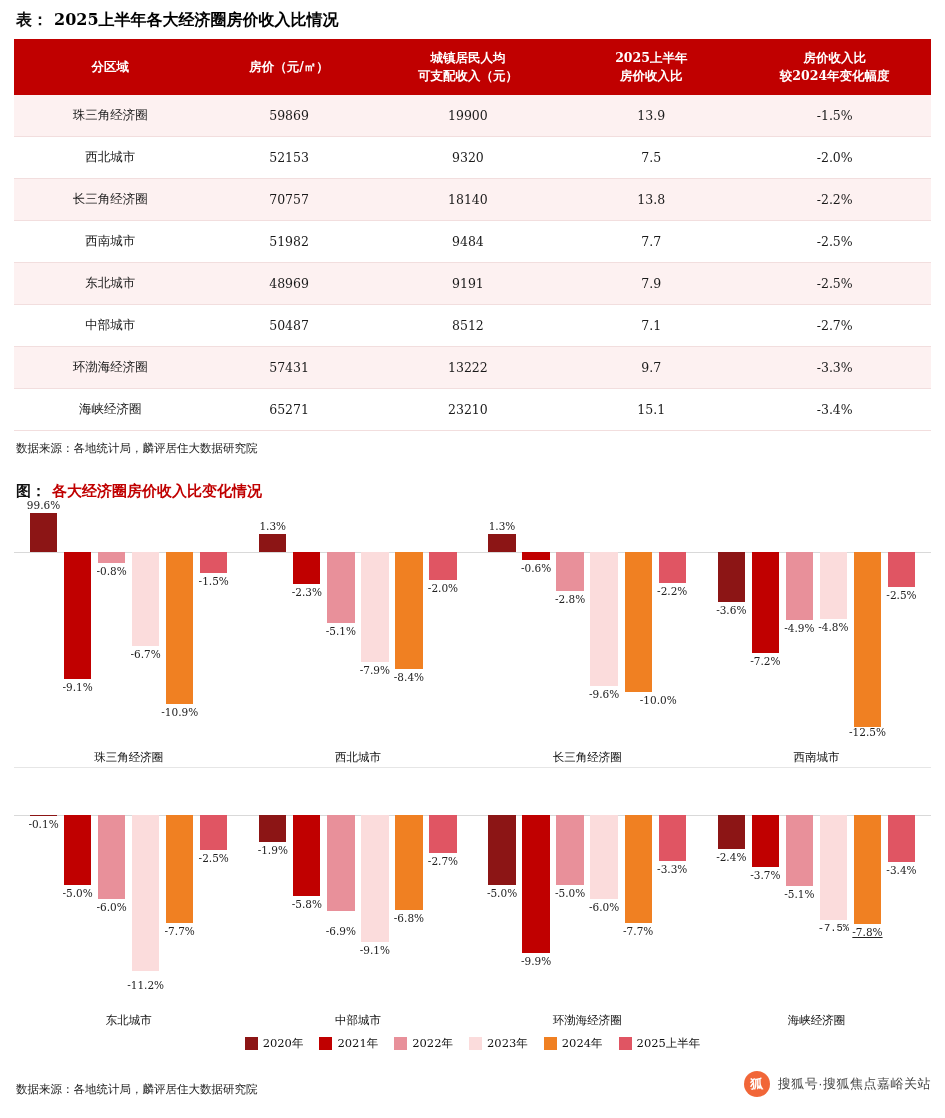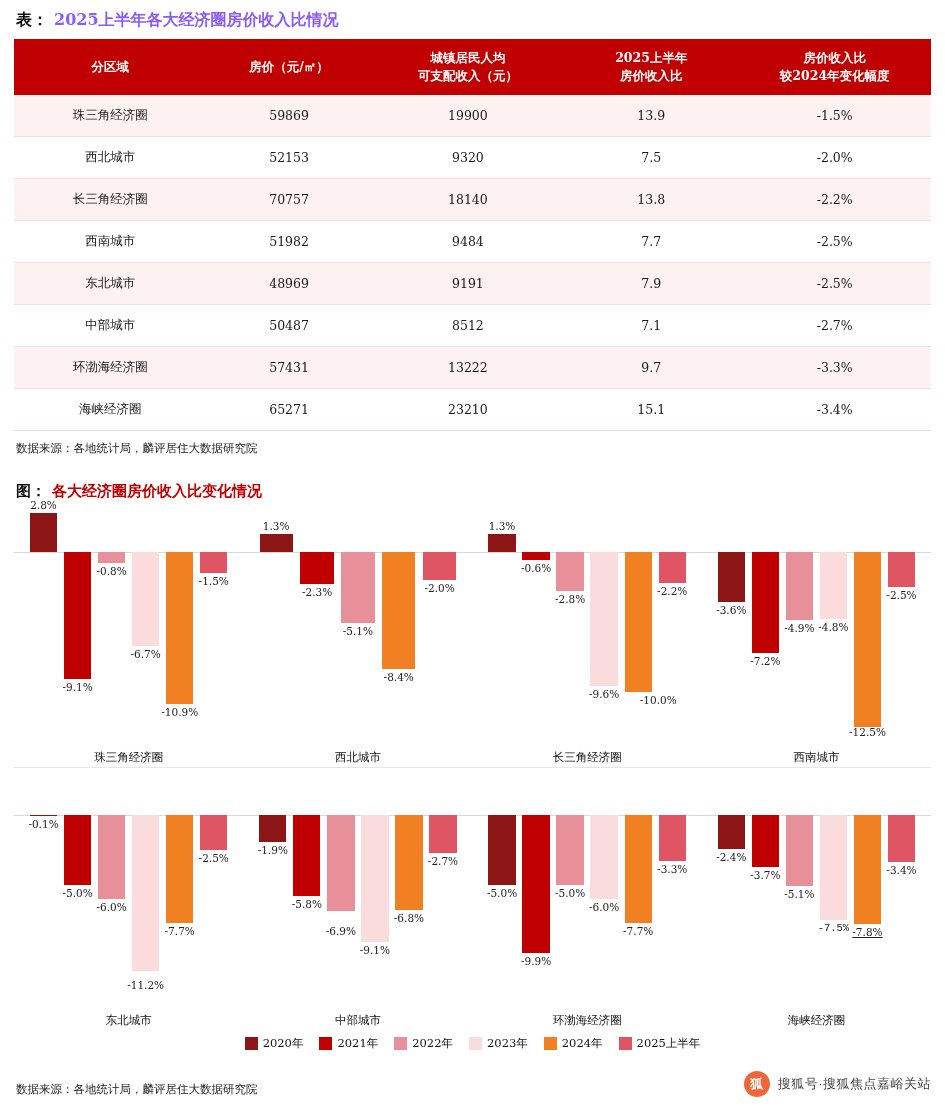--- a/index.html
+++ b/index.html
@@ -14,21 +14,21 @@
 
   
   .tbl-title{
     font-size:16px;
     font-weight:bold;
     padding:10px 0 8px 2px;
     display:flex;align-items:center;gap:6px;
     font-family:"DejaVu Serif","Liberation Serif",serif;
   }
   .tbl-title .lead{color:#111;}
-  .tbl-title .main{color:#8b5cf6;}
+  .tbl-title .main{color:#000000;}
   table.data{
     width:100%;
     border-collapse:collapse;
     table-layout:fixed;
   }
   table.data th{
     background:#c00000;
     color:#fff;
     font-size:12.5px;
     font-weight:bold;
@@ -260,21 +260,21 @@
     <span class="main">各大经济圈房价收入比变化情况</span>
   </div>
 
   <div class="grid-row" id="chart-row-1">
       <div class="panel">
         <div class="plot">
           <div class="zeroline" style="top: 44.7229px;"></div>
           <div class="bars">
             <div class="barwrap">
               <div class="bar" style="background: rgb(140, 21, 21); top: 5.59036px; height: 39.1325px;"></div>
-              <div class="vlabel" style="top: -8.40964px;">2.8%</div>
+              <div class="vlabel" style="top: -8.40964px;">99.6%</div>
             </div>
             <div class="barwrap">
               <div class="bar" style="background: rgb(192, 0, 0); top: 44.7229px; height: 127.181px;"></div>
               <div class="vlabel" style="top: 173.904px;">-9.1%</div>
             </div>
             <div class="barwrap">
               <div class="bar" style="background: rgb(232, 144, 154); top: 44.7229px; height: 11.1807px;"></div>
               <div class="vlabel" style="top: 57.9036px;">-0.8%</div>
             </div>
             <div class="barwrap">
@@ -301,20 +301,24 @@
               <div class="bar" style="background: rgb(140, 21, 21); top: 26.5542px; height: 18.1687px;"></div>
               <div class="vlabel" style="top: 12.5542px;">1.3%</div>
             </div>
             <div class="barwrap">
               <div class="bar" style="background: rgb(192, 0, 0); top: 44.7229px; height: 32.1446px;"></div>
               <div class="vlabel" style="top: 78.8675px;">-2.3%</div>
             </div>
             <div class="barwrap">
               <div class="bar" style="background: rgb(232, 144, 154); top: 44.7229px; height: 71.2771px;"></div>
               <div class="vlabel" style="top: 118px;">-5.1%</div>
+            </div>
+            <div class="barwrap">
+              <div class="bar" style="background: rgb(251, 220, 220); top: 44.7229px; height: 110.41px;"></div>
+              <div class="vlabel" style="top: 157.133px;">-7.9%</div>
             </div>
             <div class="barwrap">
               <div class="bar" style="background: rgb(240, 128, 34); top: 44.7229px; height: 117.398px;"></div>
               <div class="vlabel" style="top: 164.12px;">-8.4%</div>
             </div>
             <div class="barwrap">
               <div class="bar" style="background: rgb(224, 85, 99); top: 44.7229px; height: 27.9518px;"></div>
               <div class="vlabel" style="top: 74.6747px;">-2.0%</div>
             </div>
           </div>

